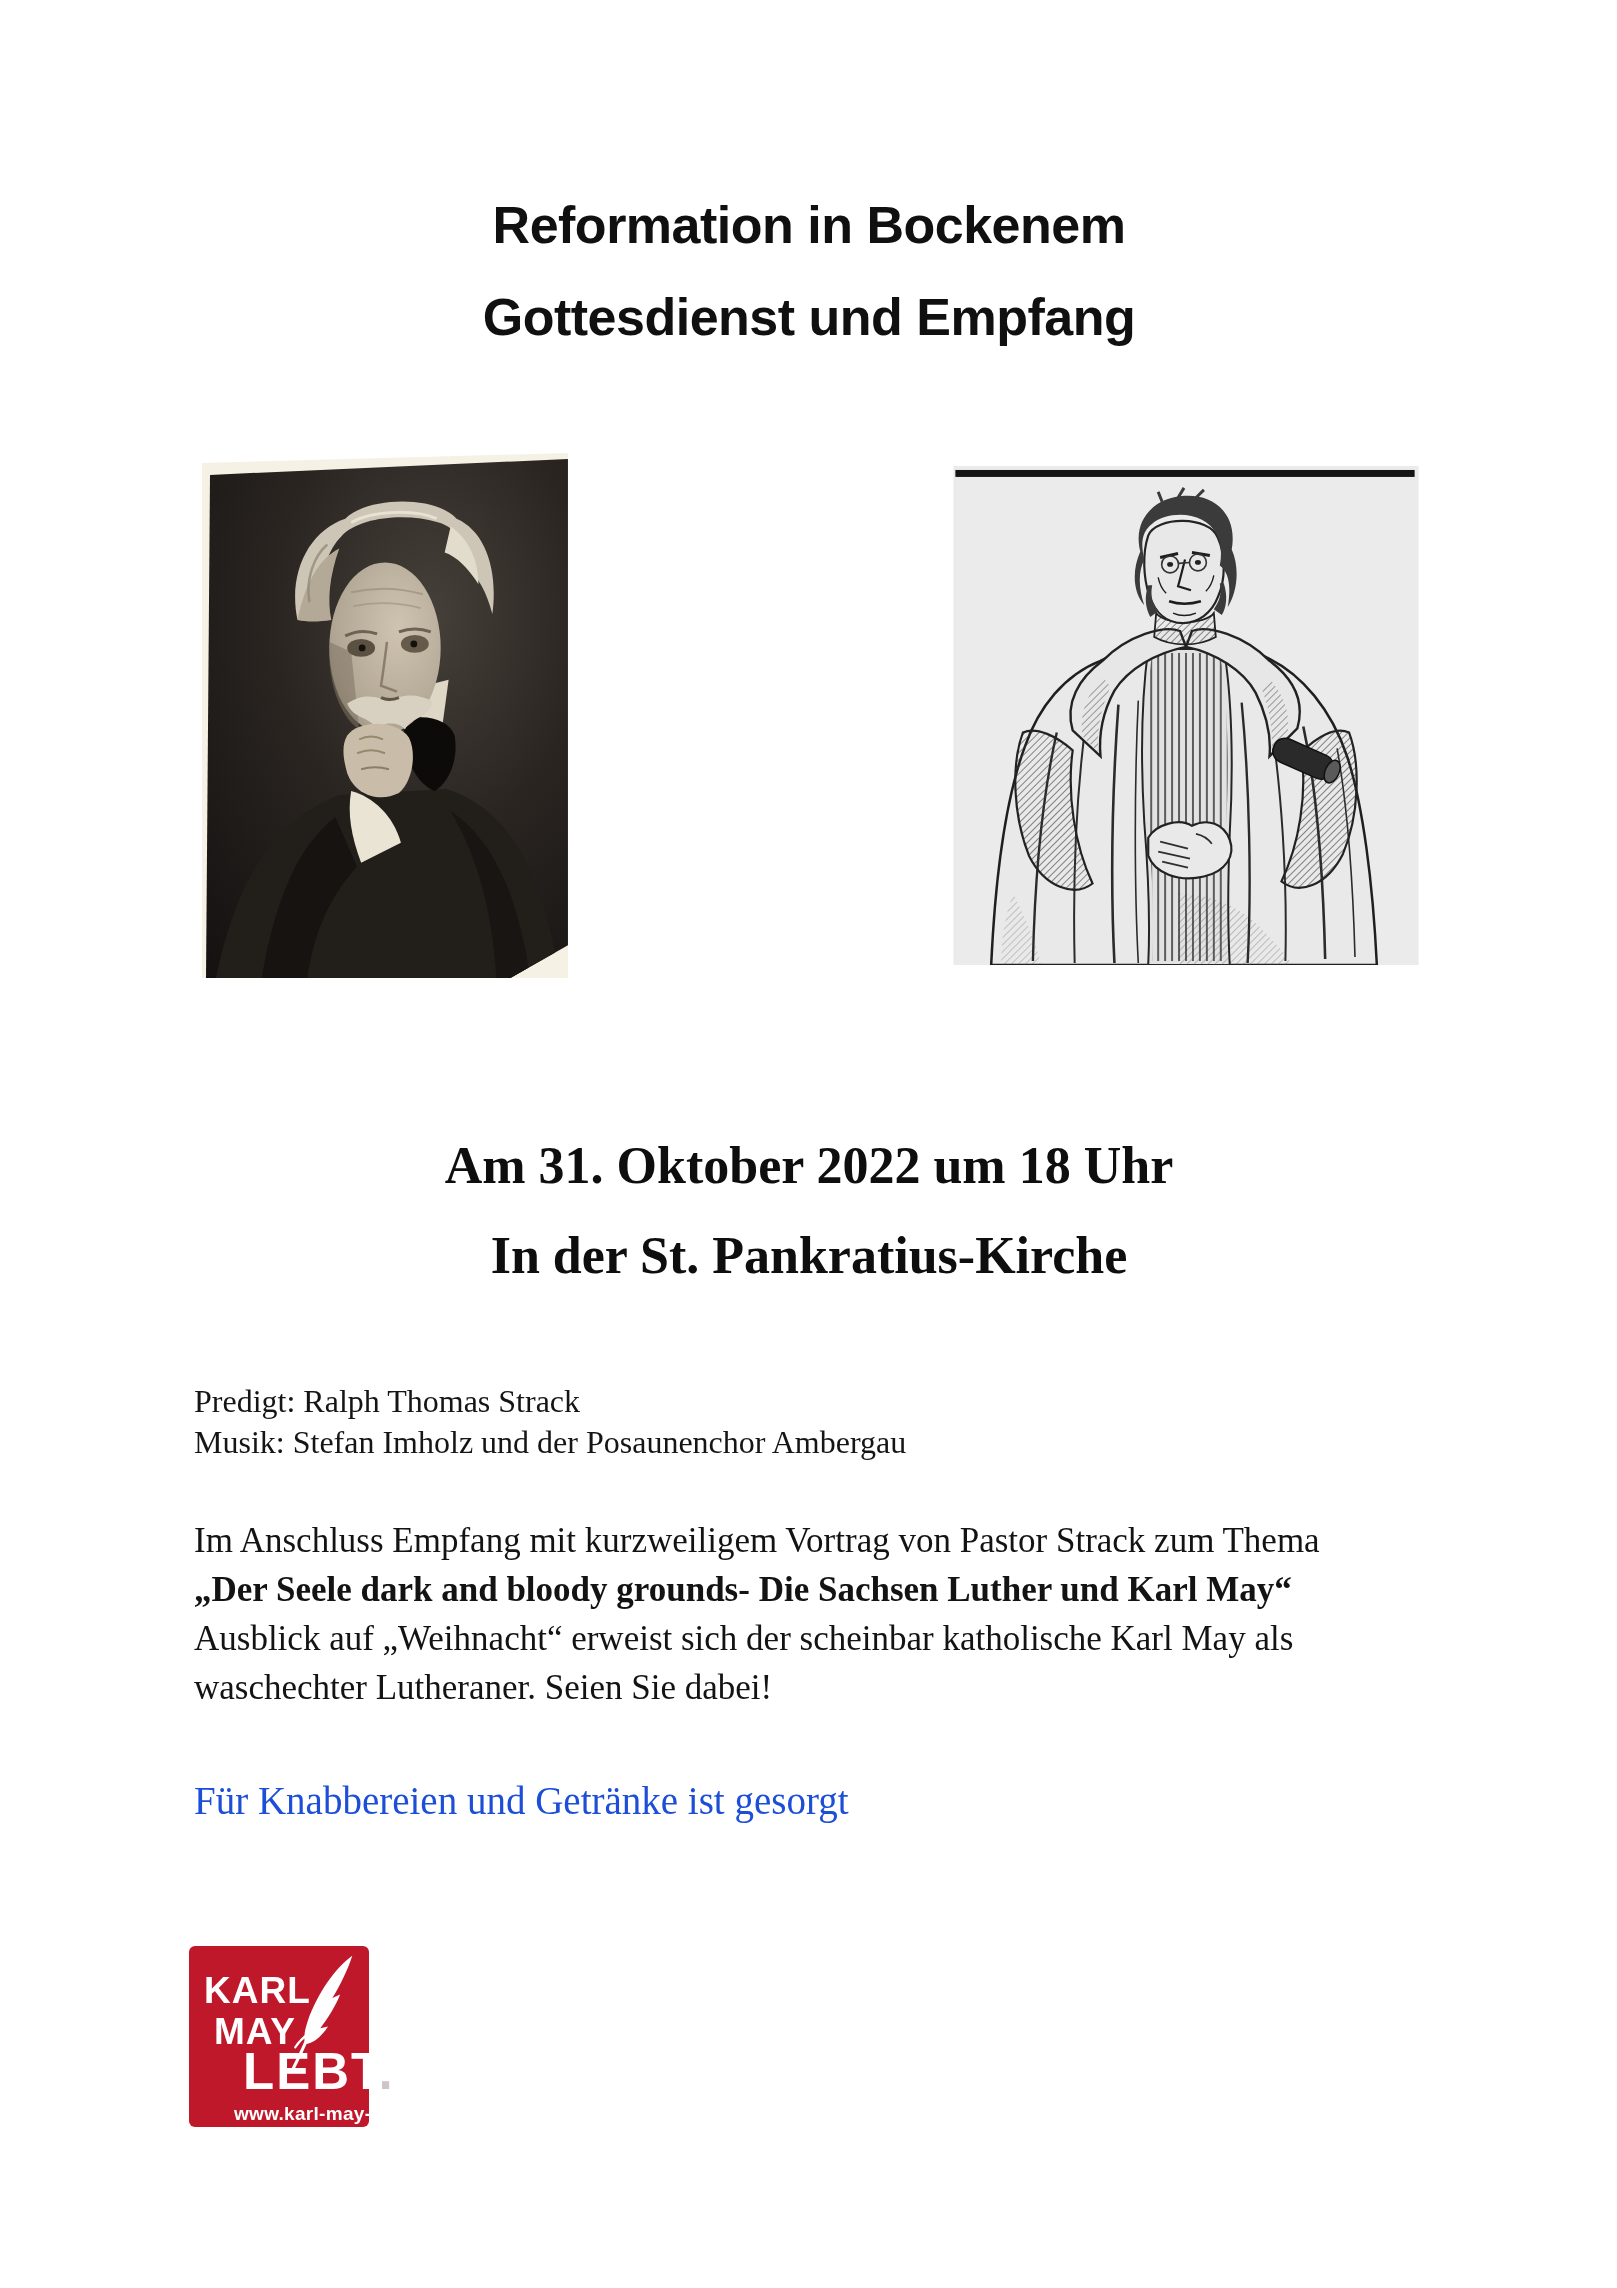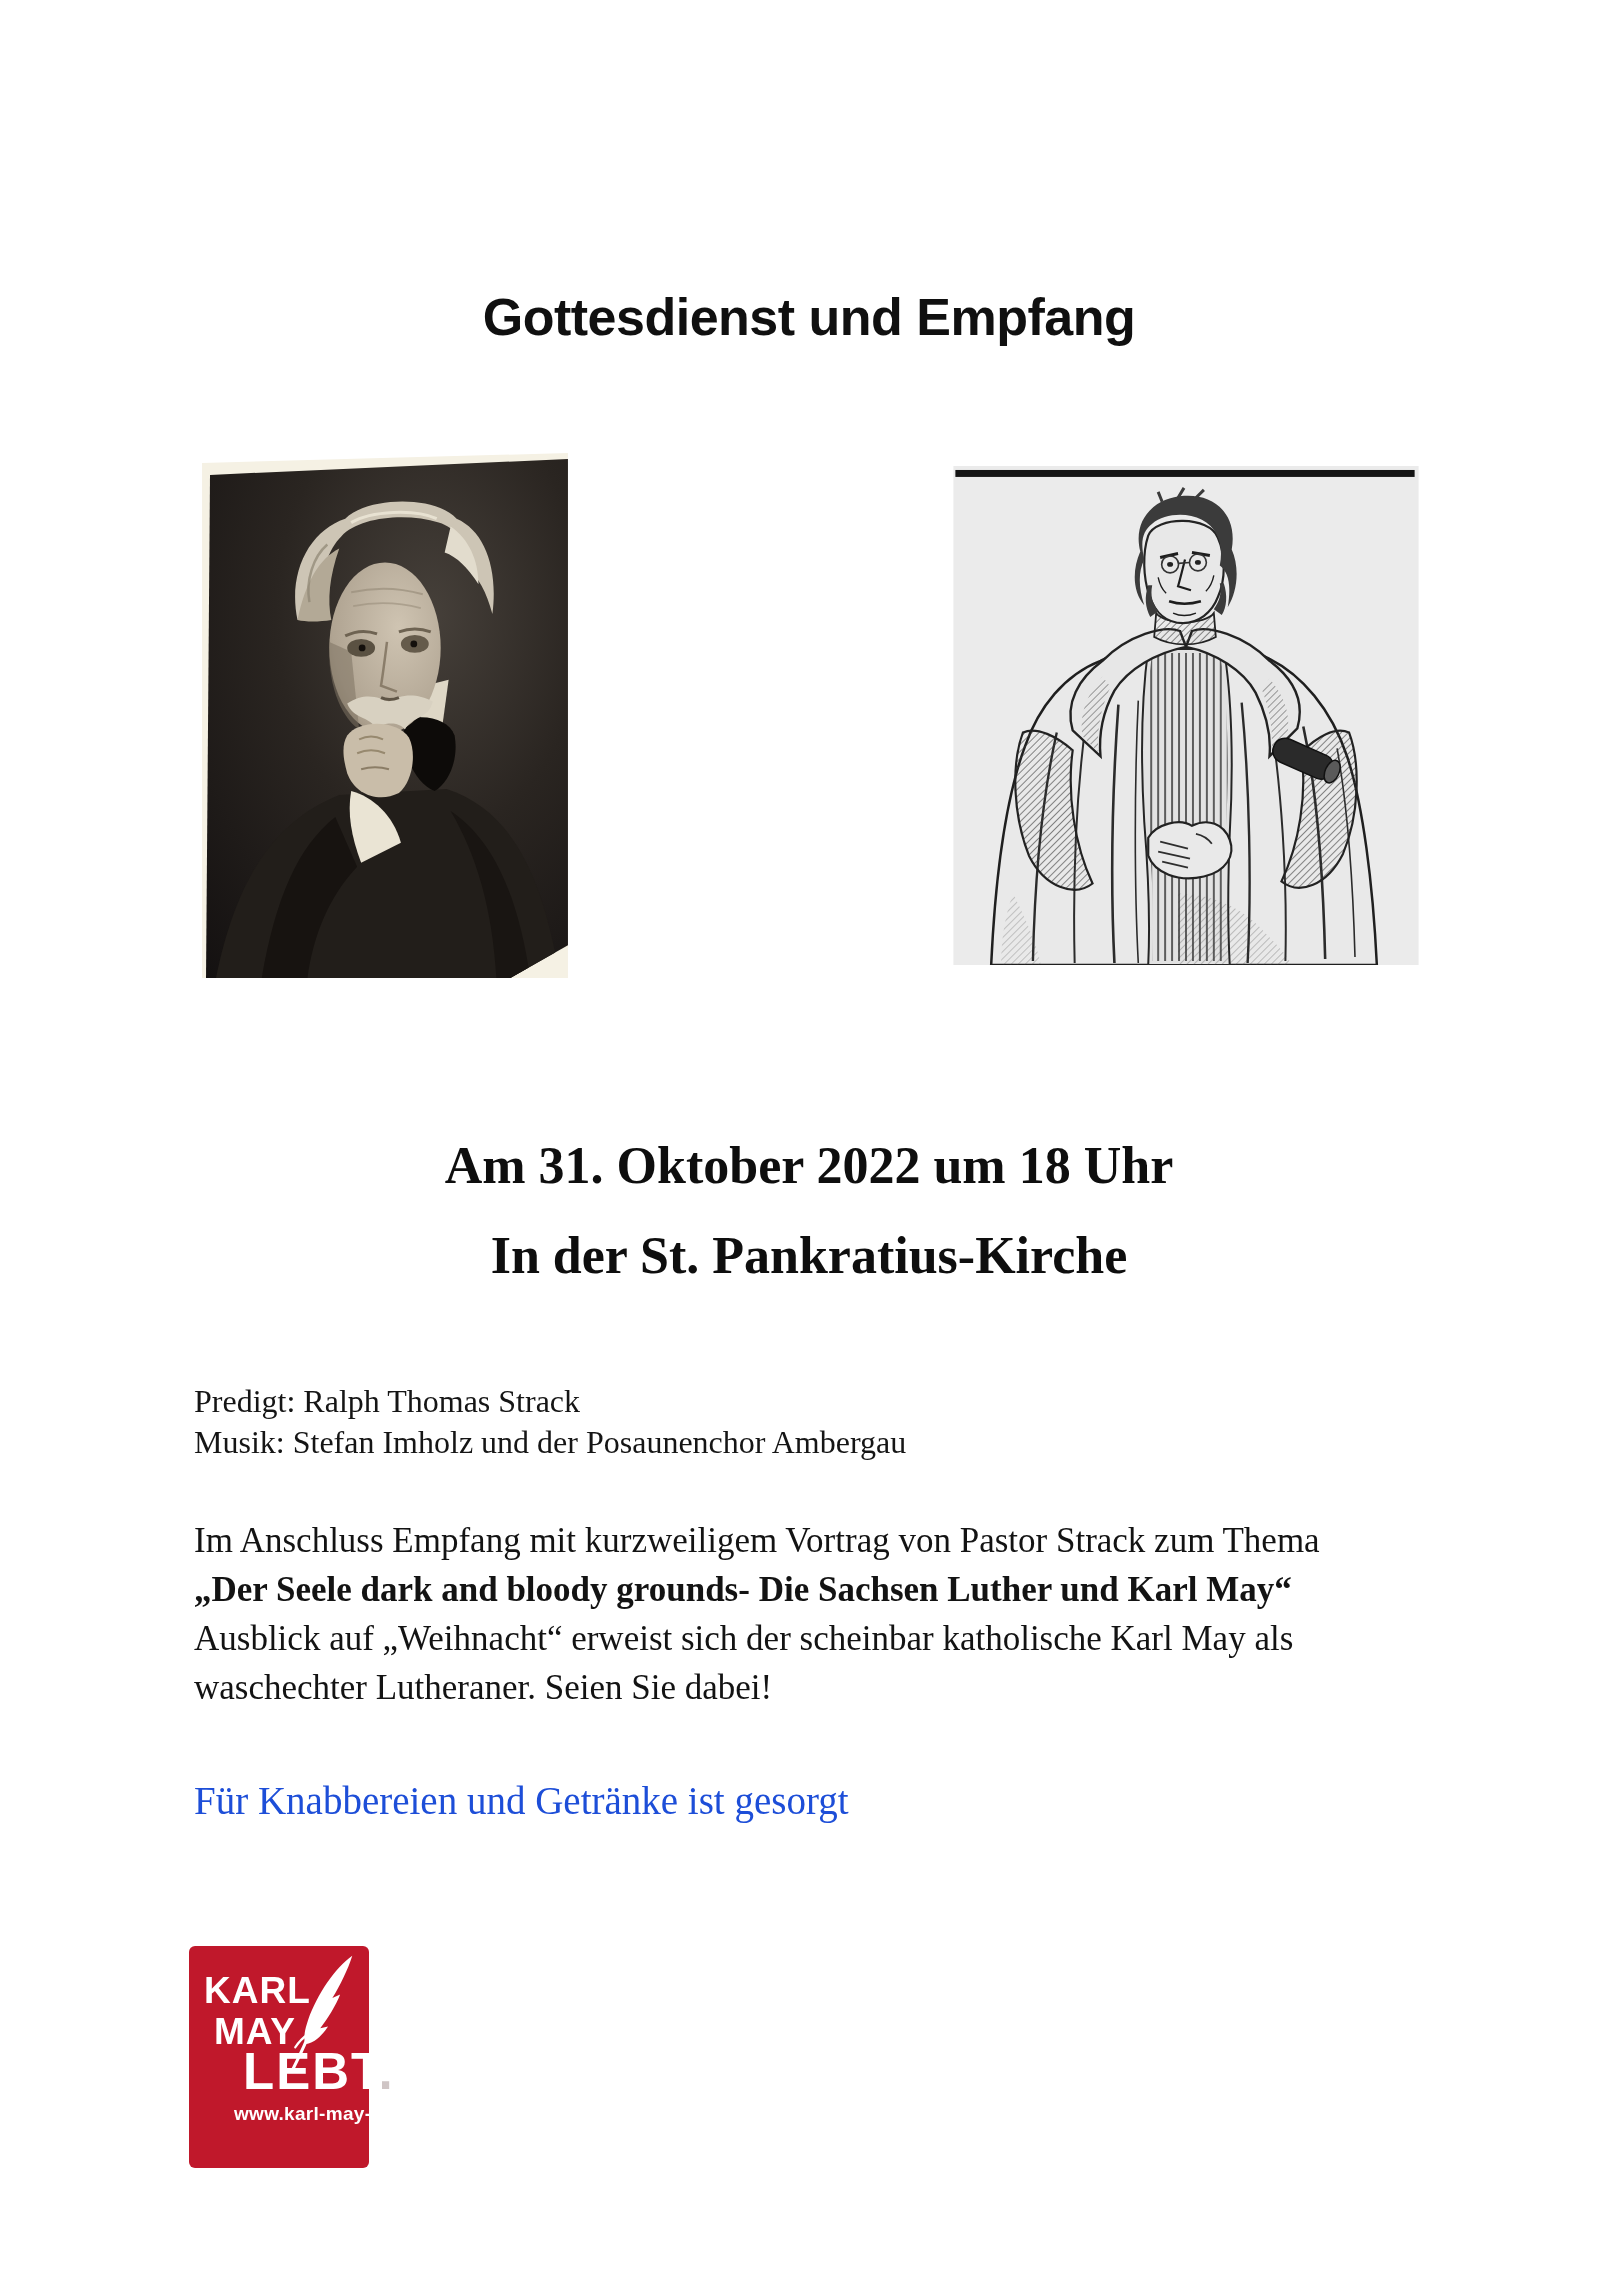--- a/index.html
+++ b/index.html
@@ -80,21 +80,21 @@
   
   .photo-wrap { display: block; }
   .km-photo { left: 202px; top: 453px; width: 366px; height: 525px; }
   .luther-img { left: 953px; top: 466px; width: 466px; height: 499px; }
 
   
   .logo {
     left: 189px;
     top: 1946px;
     width: 180px;
-    height: 222px;
+    height: 181px;
     background: #c0182b;
     border-radius: 6px;
     font-family: "Liberation Sans", sans-serif;
   }
   .logo .word {
     position: absolute;
     left: 15px;
     color: #ffffff;
     font-weight: bold;
     line-height: 1;
@@ -125,20 +125,21 @@
     top: 8px;
     width: 82px;
     height: 121px;
   }
 </style>
 </head>
 <body>
 
 <div class="page">
 
+  <div class="abs main-title title-1">Reformation in Bockenem</div>
   <div class="abs main-title title-2">Gottesdienst und Empfang</div>
 
   <div class="abs photo-wrap km-photo">
     <svg width="366" height="525" viewBox="0 0 368 528" xmlns="http://www.w3.org/2000/svg">
       <defs>
         <radialGradient id="km-bg" cx="0.62" cy="0.30" r="0.95">
           <stop offset="0" stop-color="#46403a"></stop>
           <stop offset="0.45" stop-color="#2a2521"></stop>
           <stop offset="1" stop-color="#131010"></stop>
         </radialGradient>

